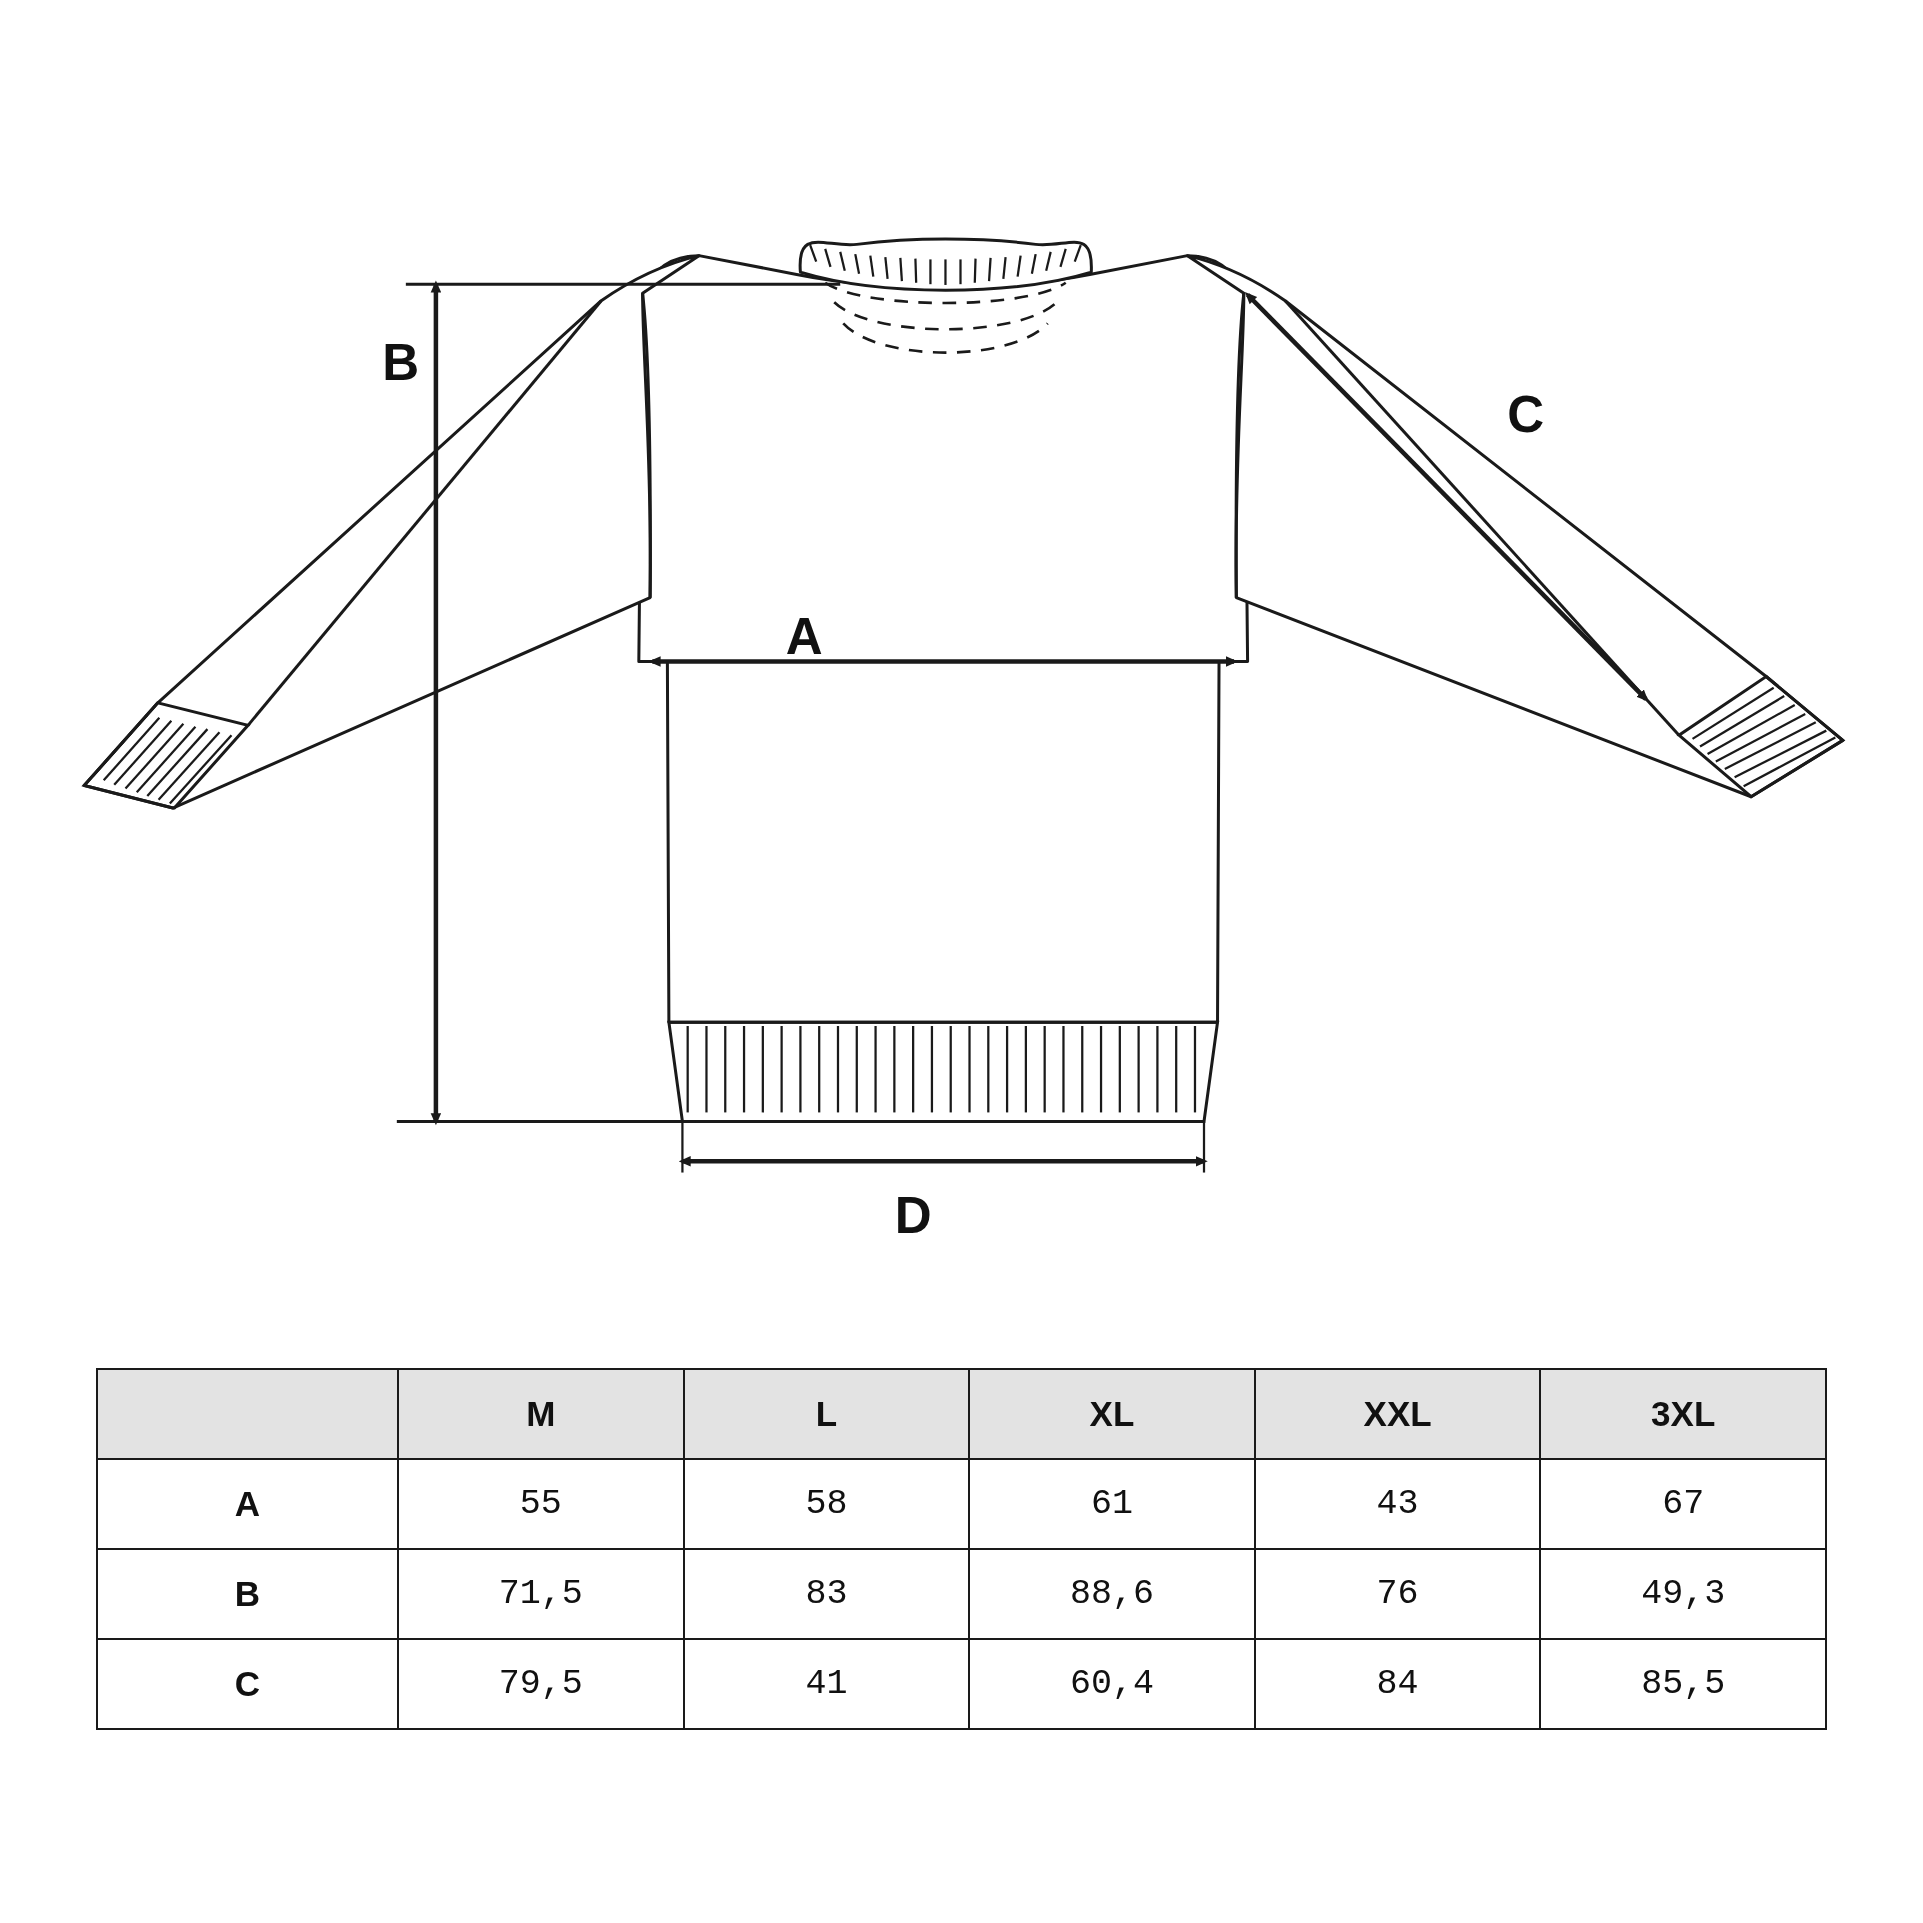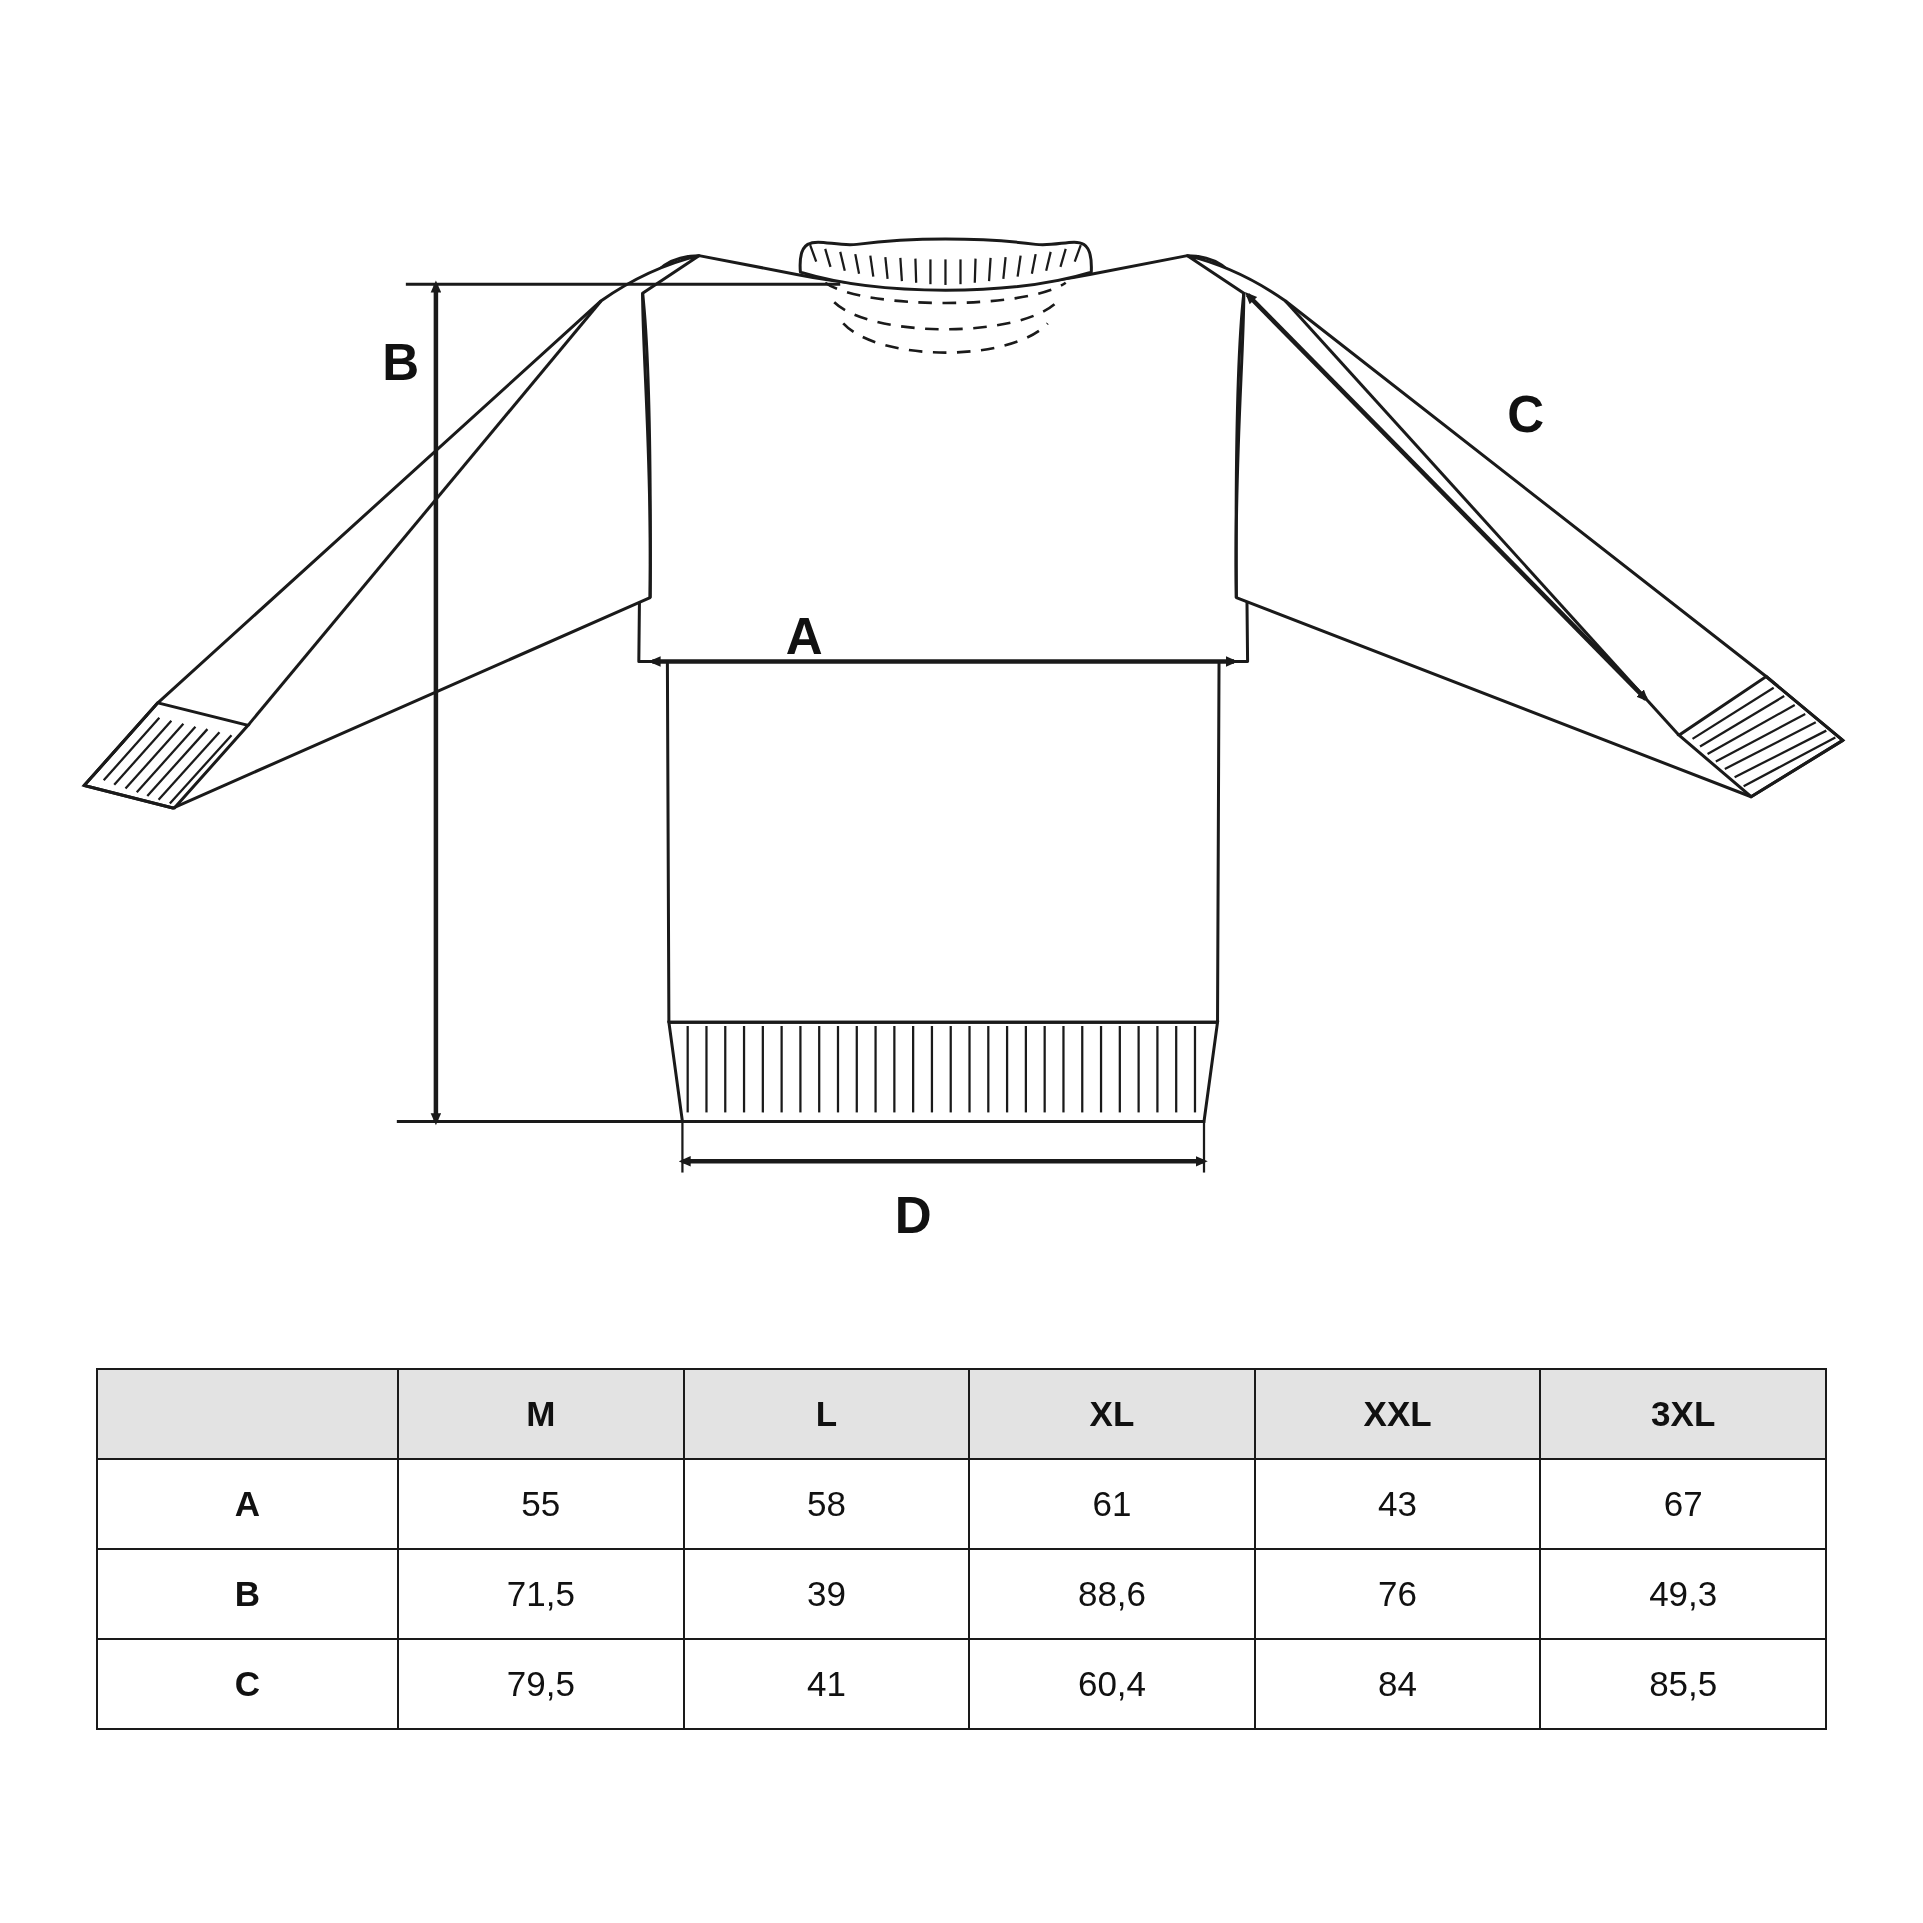--- a/index.html
+++ b/index.html
@@ -59,20 +59,21 @@
   table#size-table thead th.corner-cell {
     background: #e3e3e3;
   }
   table#size-table tbody th.row-head {
     background: #ffffff;
     font-weight: bold;
   }
   table#size-table tbody td {
     background: #ffffff;
     font-weight: normal;
+    font-family: Liberation Mono, monospace;
   }
   col.first-col { width: 301px; }
 </style>
 </head>
 <body>
 
 <div id="diagram-area">
   <svg width="1924" height="1338" viewBox="0 0 2560 1780" xmlns="http://www.w3.org/2000/svg">
     <defs>
       <marker id="arrEnd" markerWidth="22" markerHeight="22" refX="11" refY="7" orient="auto" markerUnits="userSpaceOnUse">
@@ -273,21 +274,21 @@
         <th class="row-head">A</th>
         <td>55</td>
         <td>58</td>
         <td>61</td>
         <td>43</td>
         <td>67</td>
       </tr>
       <tr>
         <th class="row-head">B</th>
         <td>71,5</td>
-        <td>39</td>
+        <td>83</td>
         <td>88,6</td>
         <td>76</td>
         <td>49,3</td>
       </tr>
       <tr>
         <th class="row-head">C</th>
         <td>79,5</td>
         <td>41</td>
         <td>60,4</td>
         <td>84</td>

